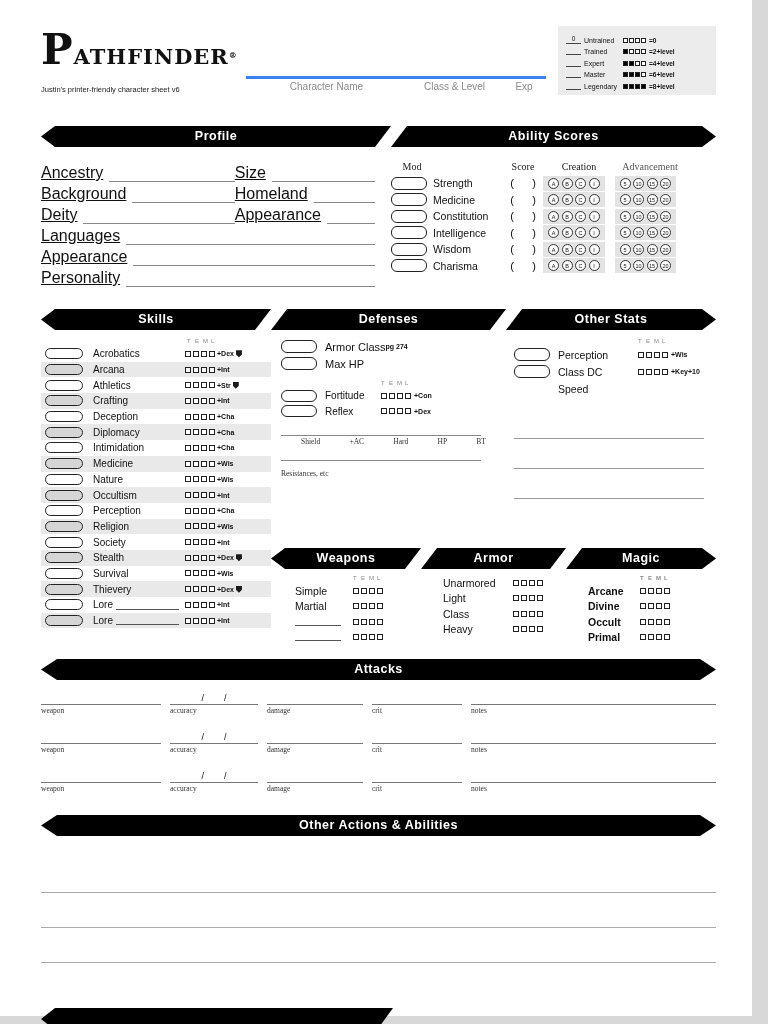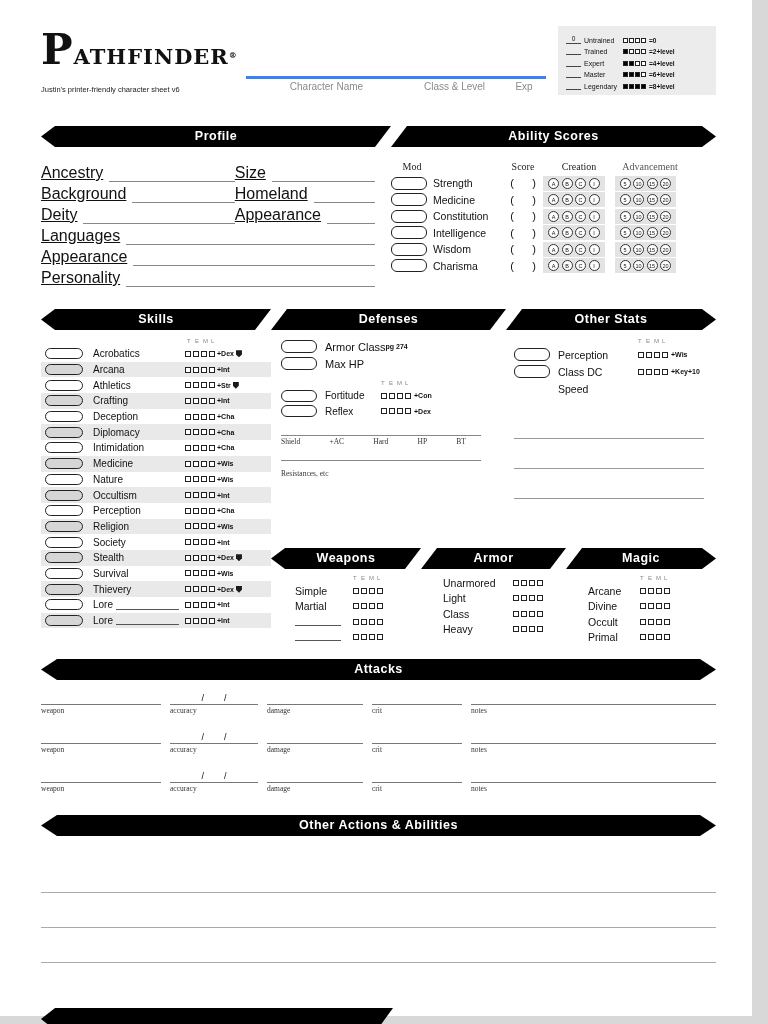--- a/index.html
+++ b/index.html
@@ -101,40 +101,40 @@
   .def-row { display: flex; align-items: center; height: 17px; }
   .def-pill { width: 36px; height: 13px; margin-right: 8px; flex: none; }
   .def-name { font-size: 11px; }
   .def-pg { font-size: 7px; font-weight: bold; }
   .def-teml { margin-left: 100px; margin-top: 8px; }
   .save-row { height: 15.5px; }
   .save-row .def-pill { height: 12px; }
   .save-name { width: 56px; font-size: 10px; }
   .save-row .mod-label { margin-left: 3px; }
   .shield-line { margin-top: 16px; width: 200px; border-top: 1px solid #888; padding-top: 1px; }
-  .shield-caps { display: flex; justify-content: space-between; width: 185px; }
+  .shield-caps { display: flex; justify-content: space-between; width: 185px; margin-left: 20px; }
   .resist-line { margin-top: 14px; width: 200px; border-top: 1px solid #888; padding-top: 1px; }
 
   .other-col { flex: 1; padding-left: 8px; }
   .other-teml { margin-left: 124px; }
   .os-row { display: flex; align-items: center; height: 17px; }
   .os-pill { width: 36px; height: 13px; margin-right: 8px; flex: none; }
   .os-pill-spacer { width: 44px; flex: none; }
   .os-name { width: 80px; font-size: 10.5px; }
   .os-row .mod-label { margin-left: 3px; }
   .os-lines { margin-top: 12px; width: 190px; }
   .os-line { height: 30px; border-bottom: 1px solid #999; }
 
   
   .wam-banners { margin-top: 12px; }
   .wb-weapons { width: 150px; } .wb-armor { width: 145px; } .wb-magic { flex: 1; }
   .wam-cols { display: flex; margin-top: 6px; }
   .weapons-col { width: 150px; padding-left: 24px; }
   .armor-col { width: 145px; padding-left: 22px; }
-  .magic-col { flex: 1; padding-left: 22px; }
+  .magic-col { flex: 1; padding-left: 22px; font-weight: bold; }
   .w-teml { margin-left: 58px; } .m-teml { margin-left: 52px; }
   .wam-row { display: flex; align-items: center; height: 15.5px; }
   .wam-name { width: 52px; position: relative; font-size: 10.5px; margin-right: 6px; flex: none; }
   .armor-col .wam-name { width: 64px; }
   .magic-col .wam-name { width: 46px; }
   .wam-underline { display: inline-block; width: 46px; height: 10px; border-bottom: 1px solid #555; }
 
   
   .attacks-banner { margin-top: 14px; }
   .attacks { margin-top: 12px; }

